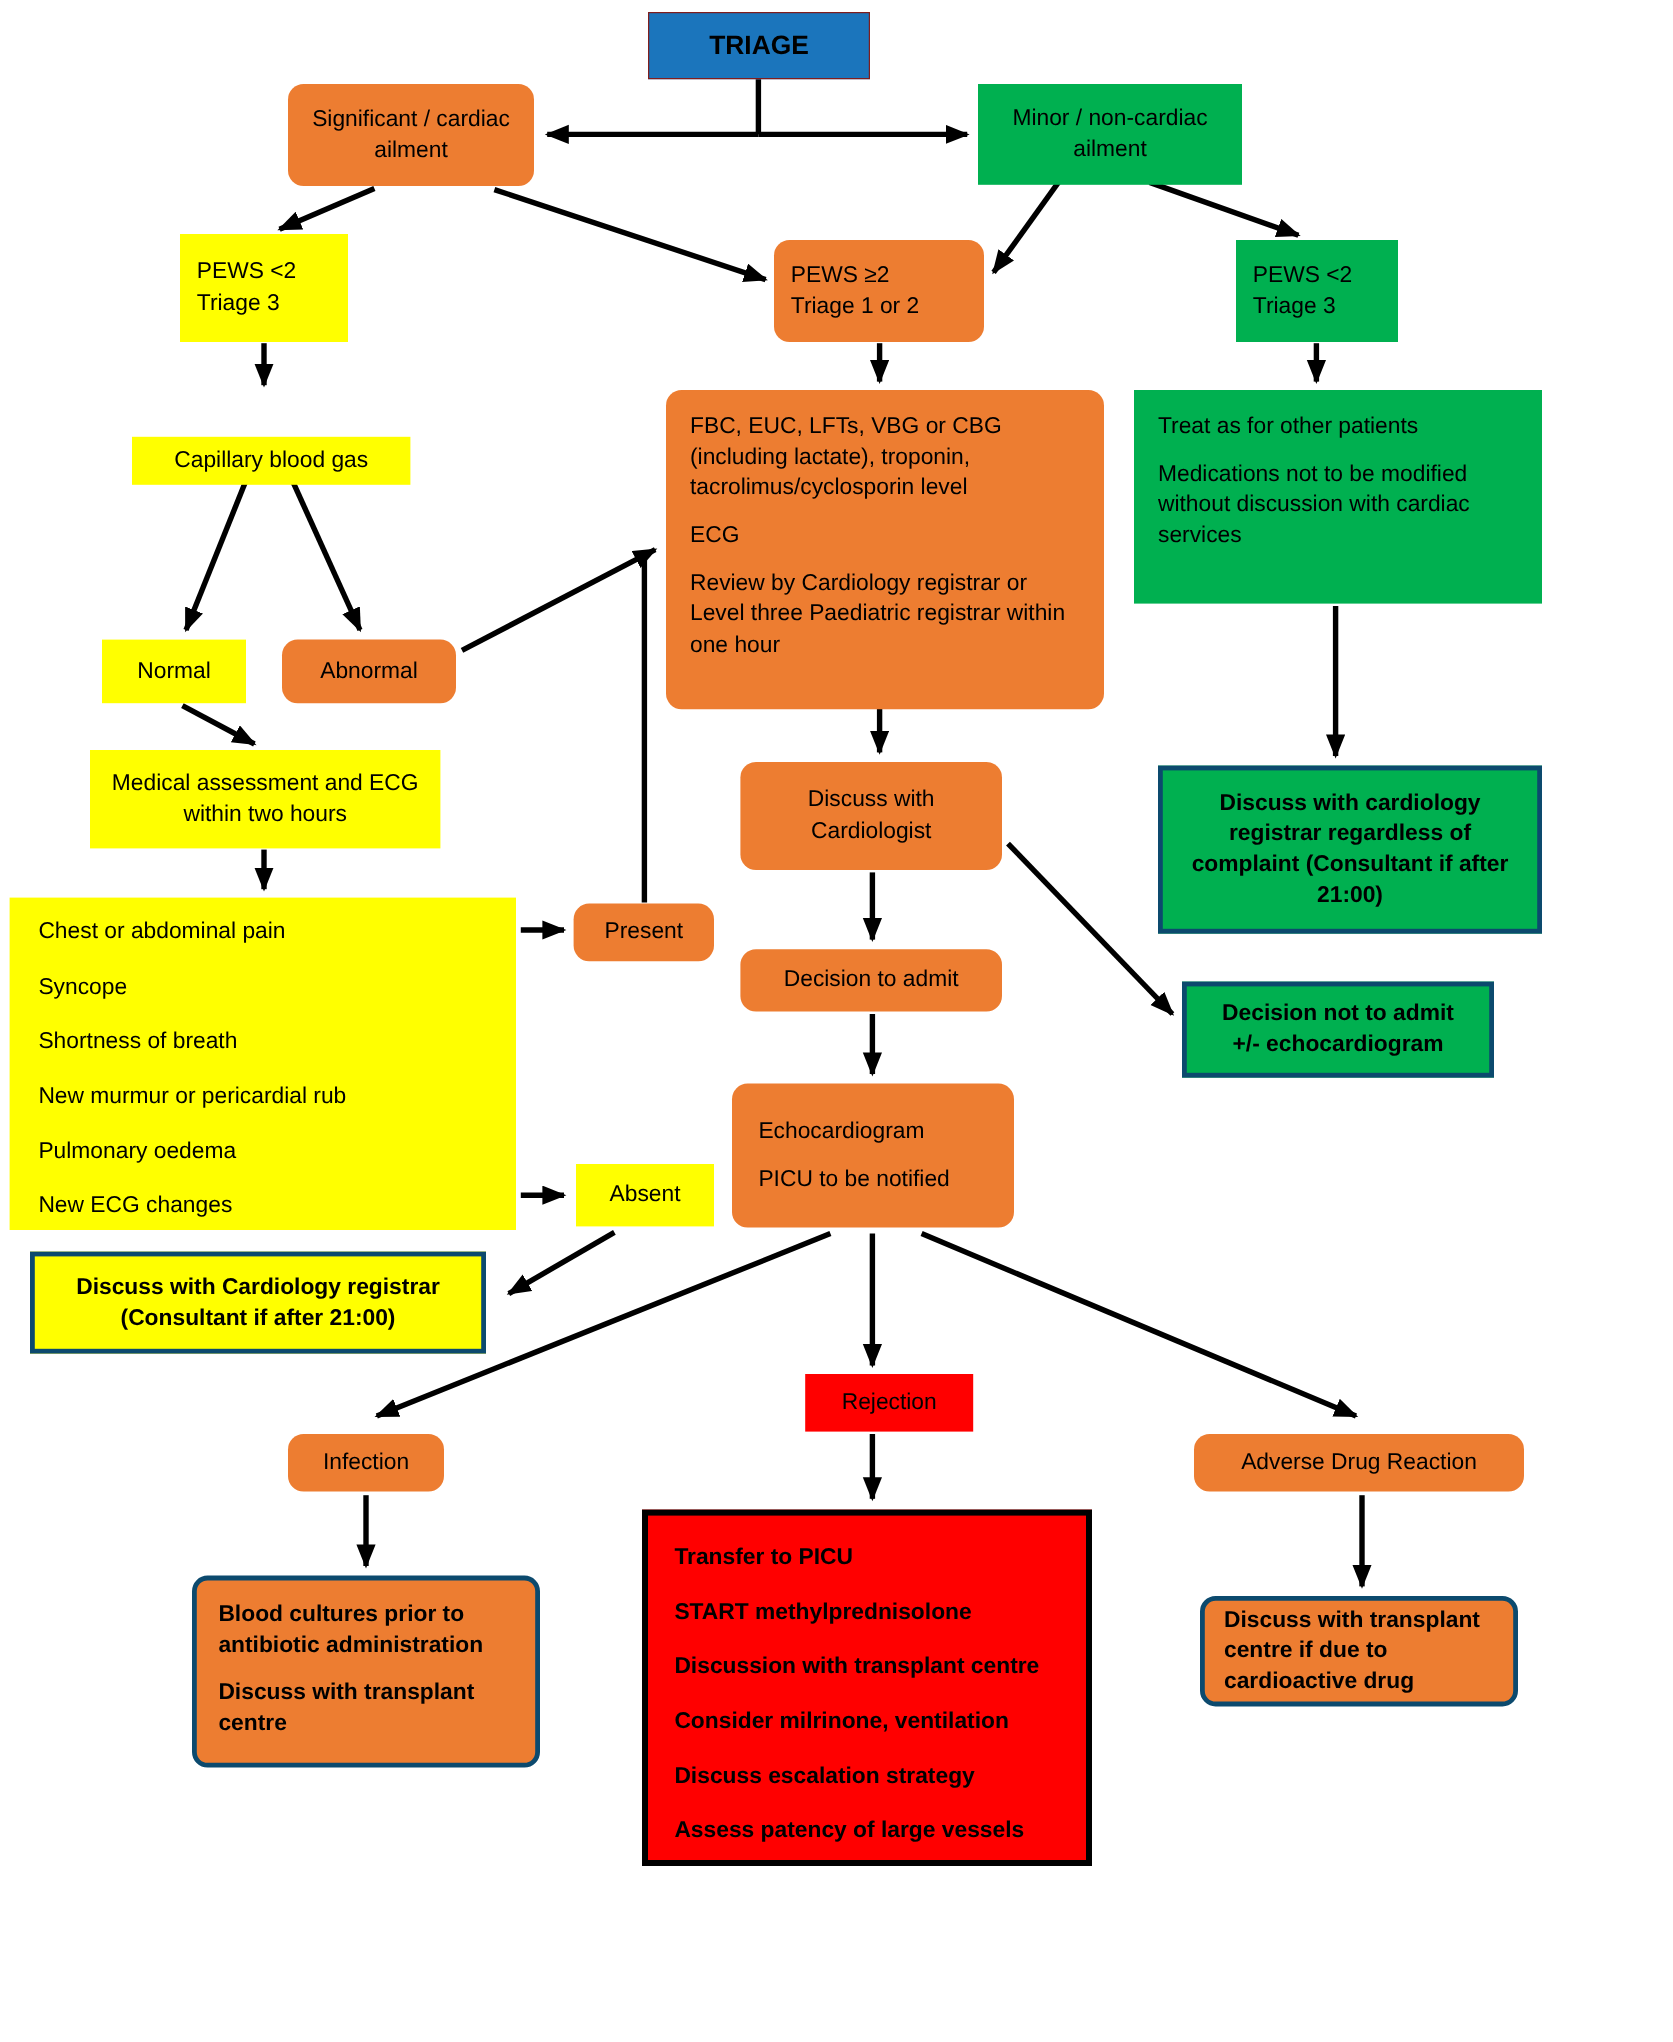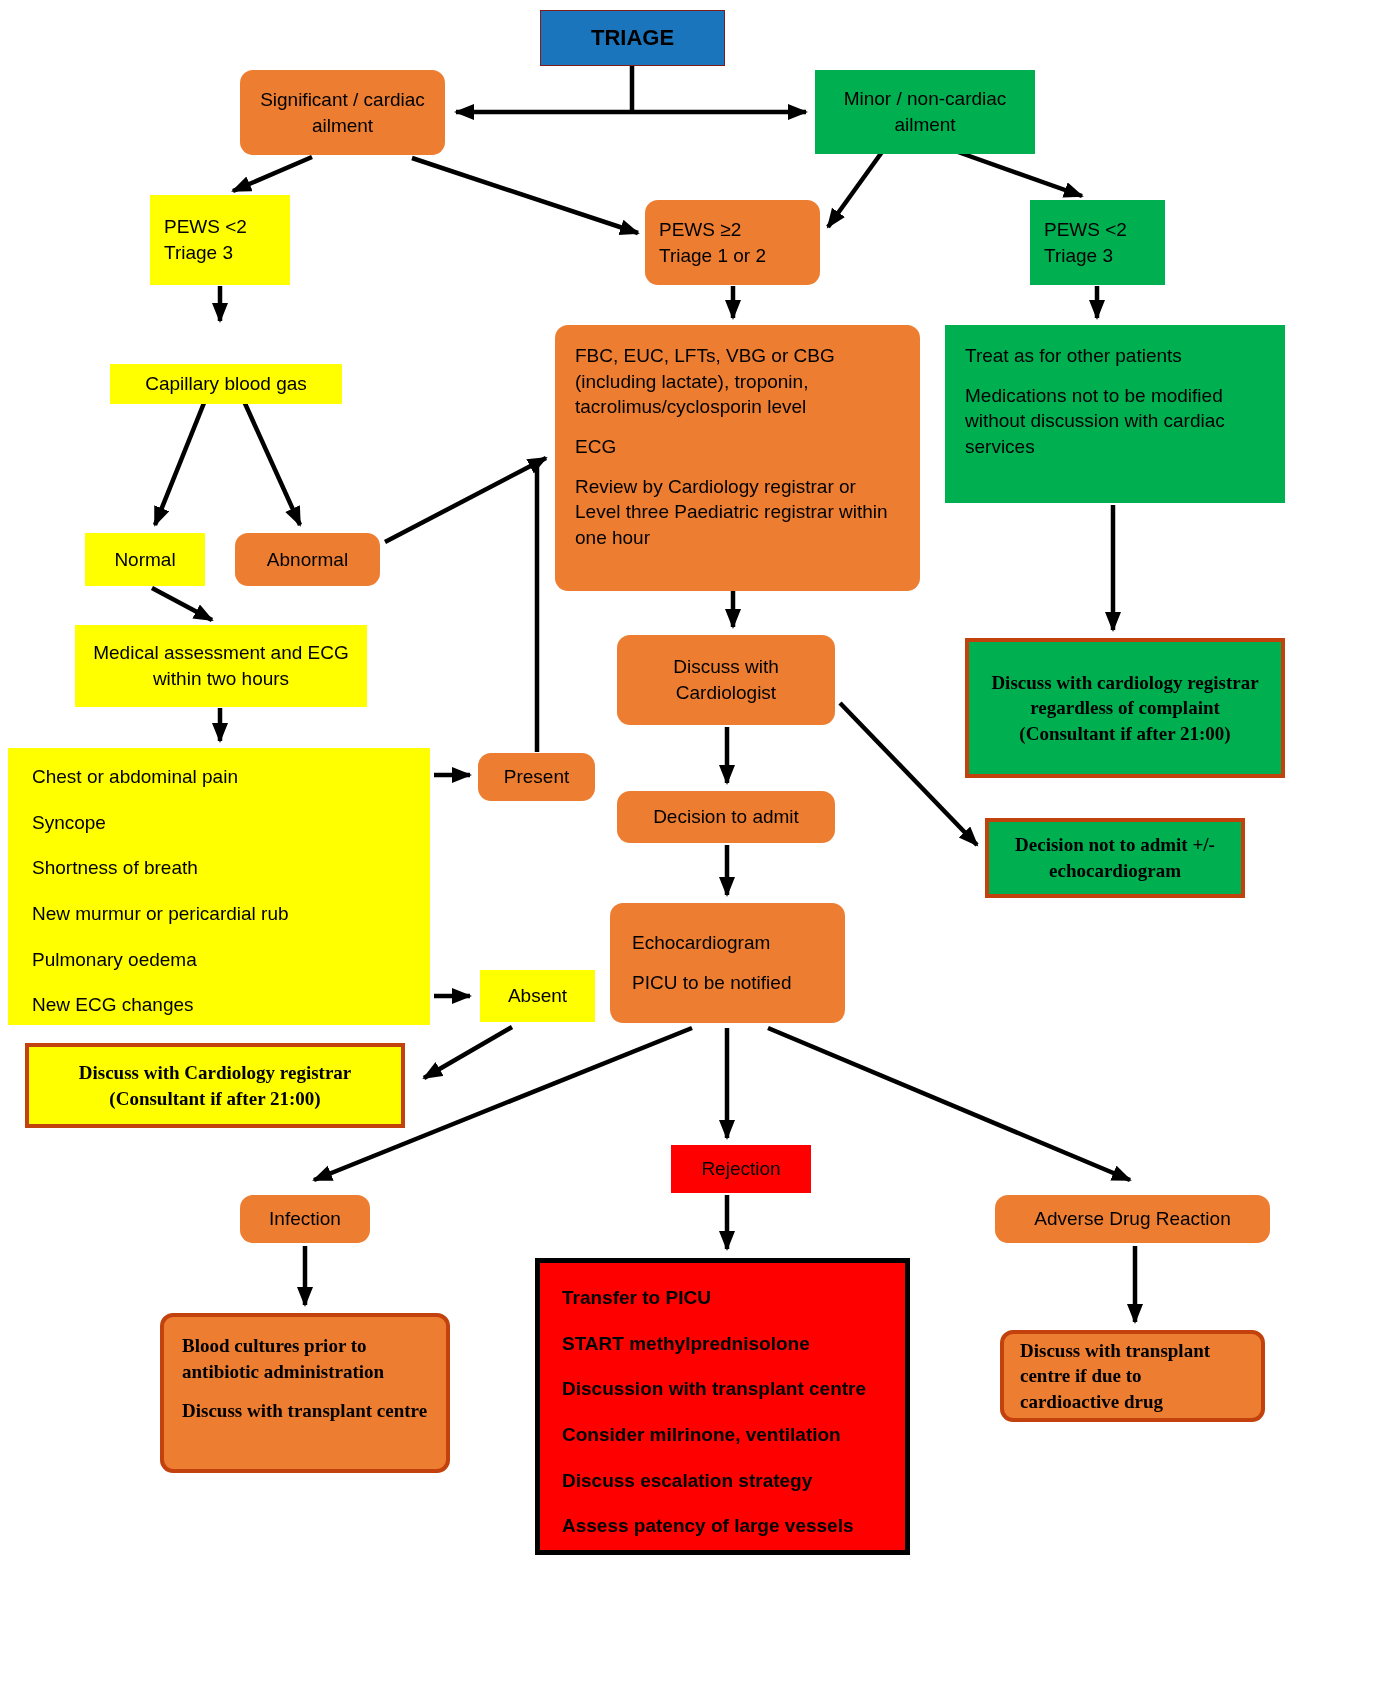--- a/index.html
+++ b/index.html
@@ -30,21 +30,21 @@
     font-size: 19px;
     line-height: 1.35;
     padding: 8px 14px;
     box-sizing: border-box;
   }
   .node p { margin: 0 0 14px 0; }
   .node p:last-child { margin-bottom: 0; }
   .leftalign { align-items: flex-start; text-align: left; }
   .topalign { justify-content: flex-start; }
   .bold { font-weight: bold; }
-  .thick { border: 4px solid #c2410c; font-family: Liberation Serif, serif; }
+  .thick { border: 4px solid #0c4a6e; }
   .thick5 { border: 5px solid #000000; }
   .blue   { background: #1b75bc; border: 1px solid #7f1d1d; }
   .orange { background: #ed7d31; border-radius: 13px; }
   .green  { background: #00b050; }
   .yellow { background: #ffff00; }
   .red    { background: #ff0000; }
   .title-text { font-size: 22px; font-weight: bold; }
   .gap20 p { margin-bottom: 20px; }
   .gap20 p:last-child { margin-bottom: 0; }
 </style>

